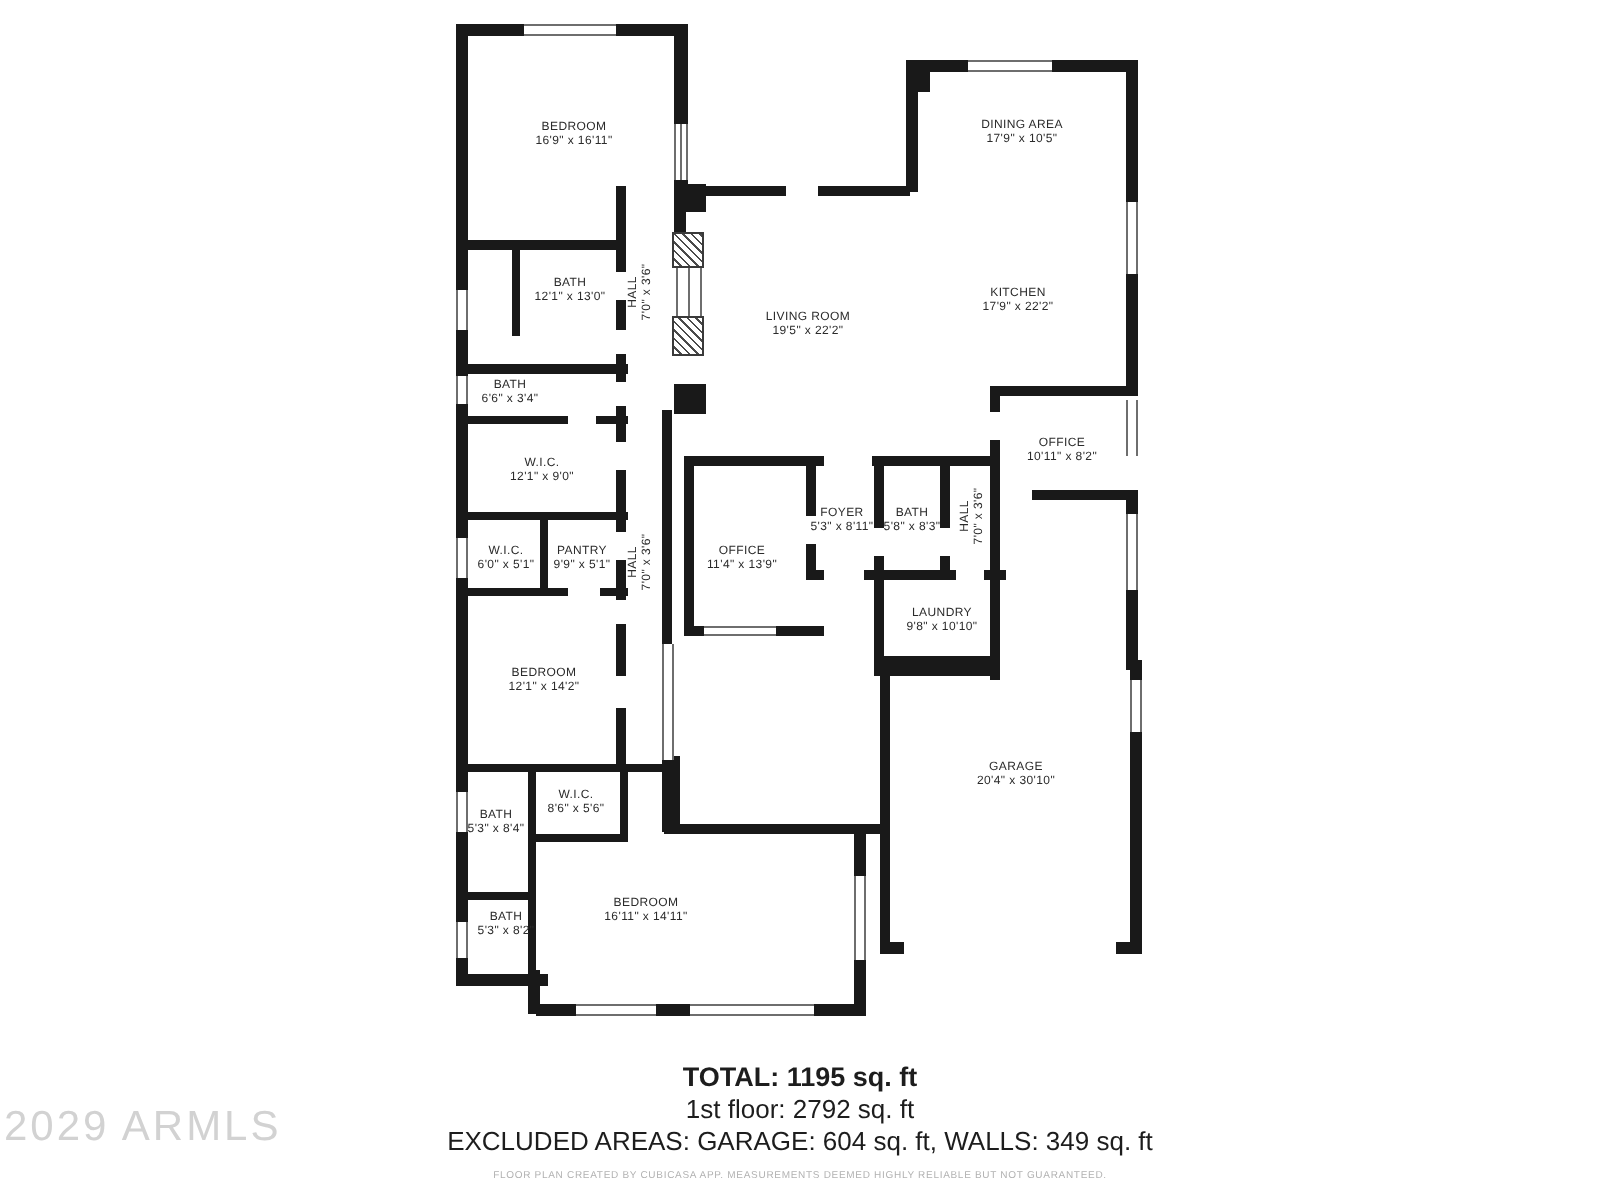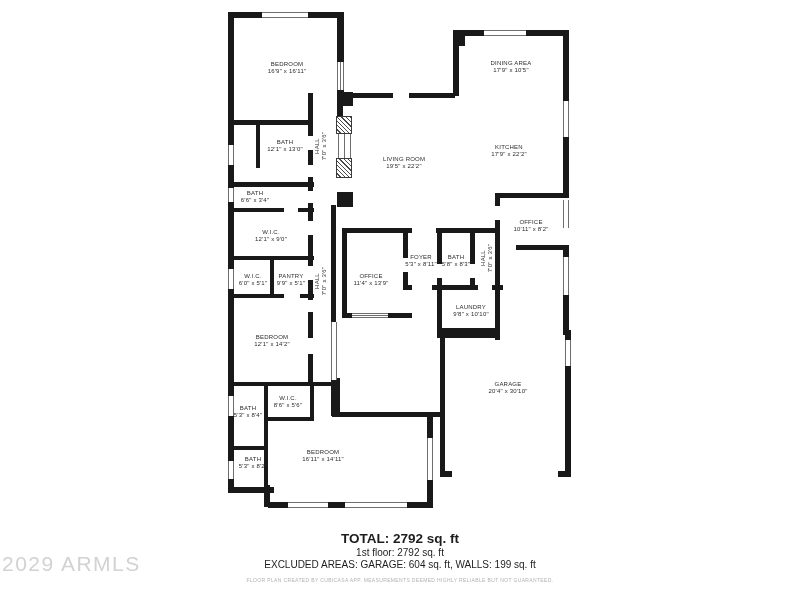--- a/index.html
+++ b/index.html
@@ -16,21 +16,21 @@
   .hatch{position:absolute;z-index:4;box-sizing:border-box;border:1px solid #3a3a3a;
          background:repeating-linear-gradient(45deg,#ffffff 0 2px,#4a4a4a 2px 3px);}
   .thin{position:absolute;background:#999;z-index:2;}
   .room-label{position:absolute;transform:translate(-50%,-50%);text-align:center;
               color:#2b2b2b;font-size:6px;line-height:7px;letter-spacing:.2px;
               white-space:nowrap;z-index:6;}
   .room-label.rot{transform:translate(-50%,-50%) rotate(-90deg);}
   .rname,.rdims{display:block;}
   .summary{position:absolute;left:0;right:0;top:531px;text-align:center;color:#1d1d1d;z-index:7;}
   .total{font-size:13.5px;font-weight:bold;}
-  .sline{font-size:10px;margin-top:1px;}
+  .sline{font-size:13px;margin-top:1px;}
   .disclaimer{font-size:5px;color:#b2b2b2;margin-top:7px;letter-spacing:.35px;}
   .watermark{position:absolute;left:2px;top:552px;font-size:21px;color:#d2d2d2;
              letter-spacing:1.5px;z-index:7;}
 </style>
 </head>
 <body>
 
 <div id="plan">
     <div class="wall" style="left: 228px; top: 12px; width: 116px; height: 6px;"></div>
     <div class="wall" style="left: 228px; top: 12px; width: 6px; height: 481px;"></div>
@@ -208,19 +208,19 @@
       <span class="rname">BATH</span>
       <span class="rdims">5'3" x 8'2"</span>
     </div>
     <div class="room-label" style="left: 323px; top: 456px; width: auto; height: auto;">
       <span class="rname">BEDROOM</span>
       <span class="rdims">16'11" x 14'11"</span>
     </div>
   </div>
 
 <div class="summary">
-  <div class="total">TOTAL: 2792 sq. ft</div>
+  <div class="total">TOTAL: 1195 sq. ft</div>
   <div class="sline">1st floor: 2792 sq. ft</div>
-  <div class="sline">EXCLUDED AREAS: GARAGE: 604 sq. ft, WALLS: 199 sq. ft</div>
+  <div class="sline">EXCLUDED AREAS: GARAGE: 604 sq. ft, WALLS: 349 sq. ft</div>
   <div class="disclaimer">FLOOR PLAN CREATED BY CUBICASA APP. MEASUREMENTS DEEMED HIGHLY RELIABLE BUT NOT GUARANTEED.</div>
 </div>
 
 <div class="watermark">2029 ARMLS</div>
 
 </body></html>

